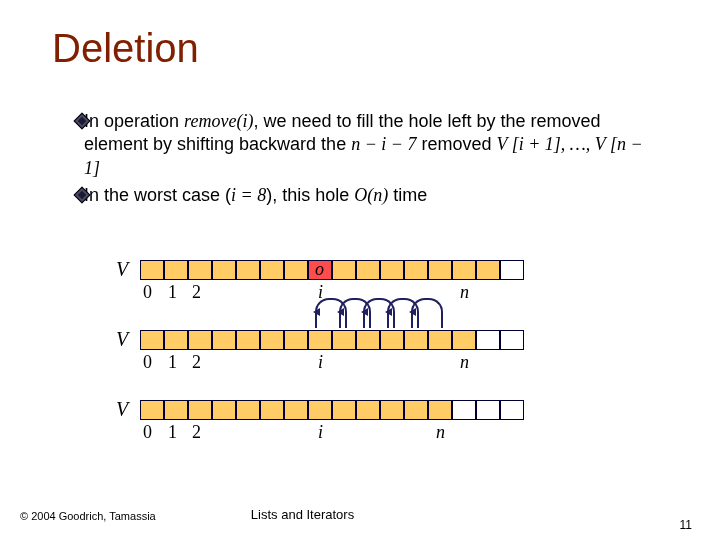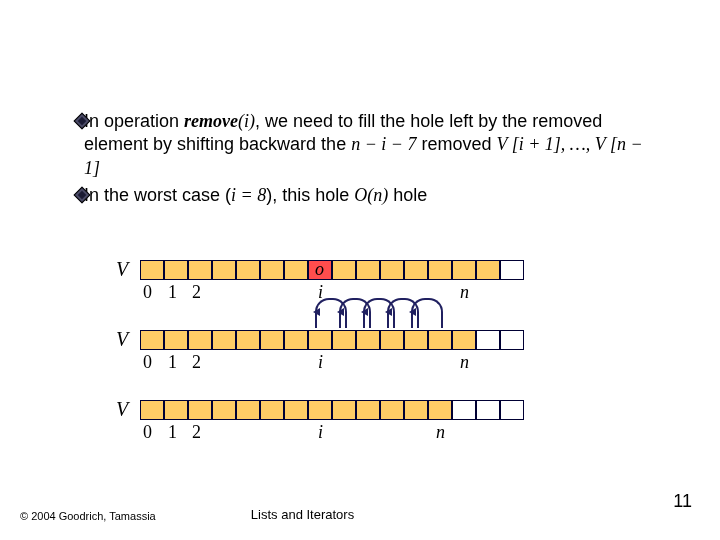--- a/index.html
+++ b/index.html
@@ -4,53 +4,54 @@
 <style>
 html,body{margin:0;padding:0;width:720px;height:540px;background:#fff;font-family:Verdana,Geneva,sans-serif;color:#000;overflow:hidden}
 .slide{position:relative;width:720px;height:540px}
 .title{position:absolute;left:52px;top:26px;font-size:40px;color:#802000;font-weight:normal}
 .body{position:absolute;left:60px;top:110px;width:600px;font-size:18px;line-height:1.3}
 .bullets{list-style:none;padding:0;margin:0}
 .bullets li{position:relative;padding-left:24px;margin-bottom:4px}
 .dia{position:absolute;left:16px;top:5px;width:12px;height:12px;transform:rotate(45deg);background:#4a4a66;border:1px solid #000;box-sizing:border-box}
 .dia::after{content:"";position:absolute;left:2px;top:2px;width:6px;height:6px;background:#1a1a33}
 .it{font-style:italic;font-family:'Times New Roman',serif}
-.b{font-weight:bold}
+.b{font-weight:normal}
 .draw{position:absolute;left:140px;top:260px;width:440px;height:230px}
 .arr-row{position:relative;height:66px;margin-bottom:4px}
 .v-label{position:absolute;left:-24px;top:-2px;font-style:italic;font-family:'Times New Roman',serif;font-size:20px}
 .arr{position:absolute;left:0;top:0;height:20px;display:flex}
 .cell{width:24px;height:20px;border:1px solid #000034;box-sizing:border-box;background:#ffcc66}
 .cell.red{background:#ff4d4d}
 .cell.empty{background:#fff}
 .o-label{position:absolute;top:-1px;font-style:italic;font-family:'Times New Roman',serif;font-size:18px;color:#000}
 .idx{position:absolute;top:22px;font-family:'Times New Roman',serif;font-size:18px}
 .idx.it2{font-style:italic}
 .arcs{position:absolute;left:175px;top:38px;width:150px;height:24px}
 .arc{position:absolute;width:28px;height:28px;border:2px solid #202060;border-bottom:none;border-radius:14px 14px 0 0}
 .arc::before{content:"";position:absolute;left:-4px;top:8px;width:0;height:0;border-right:7px solid #202060;border-top:4px solid transparent;border-bottom:4px solid transparent}
 .footer-c{position:absolute;left:0;width:605px;text-align:center;bottom:18px;font-size:13px;color:#000}
 .footer-l{position:absolute;left:20px;bottom:18px;font-size:11px;color:#000}
-.footer-r{position:absolute;right:28px;bottom:28px;font-size:18px;color:#000}
+.footer-r{position:absolute;right:28px;bottom:8px;font-size:12px;color:#000}
 </style>
 </head>
 <body>
 <div class="slide">
 
+<div class="title">Deletion</div>
 
 <div class="body">
 <ul class="bullets">
  <li><span class="dia"></span>
    <span>
      <span>In operation </span><span class="it b">remove</span><span class="it">(i)</span><span>, we need to fill the hole left by the removed element by shifting backward the </span><span class="it">n − i − 7</span><span> removed </span><span class="it">V [i + 1], …, V [n − 1]</span>
    </span>
  </li>
  <li><span class="dia"></span>
    <span>
-     <span>In the worst case (</span><span class="it">i = 8</span><span>), this hole </span><span class="it">O(n)</span><span> hole</span>
+     <span>In the worst case (</span><span class="it">i = 8</span><span>), this hole </span><span class="it">O(n)</span><span> time</span>
    </span>
  </li>
 </ul>
 </div>
 
 <div class="draw">
 
 <div class="arr-row">
   <span class="v-label">V</span>
   <div class="arr" id="arr1">

